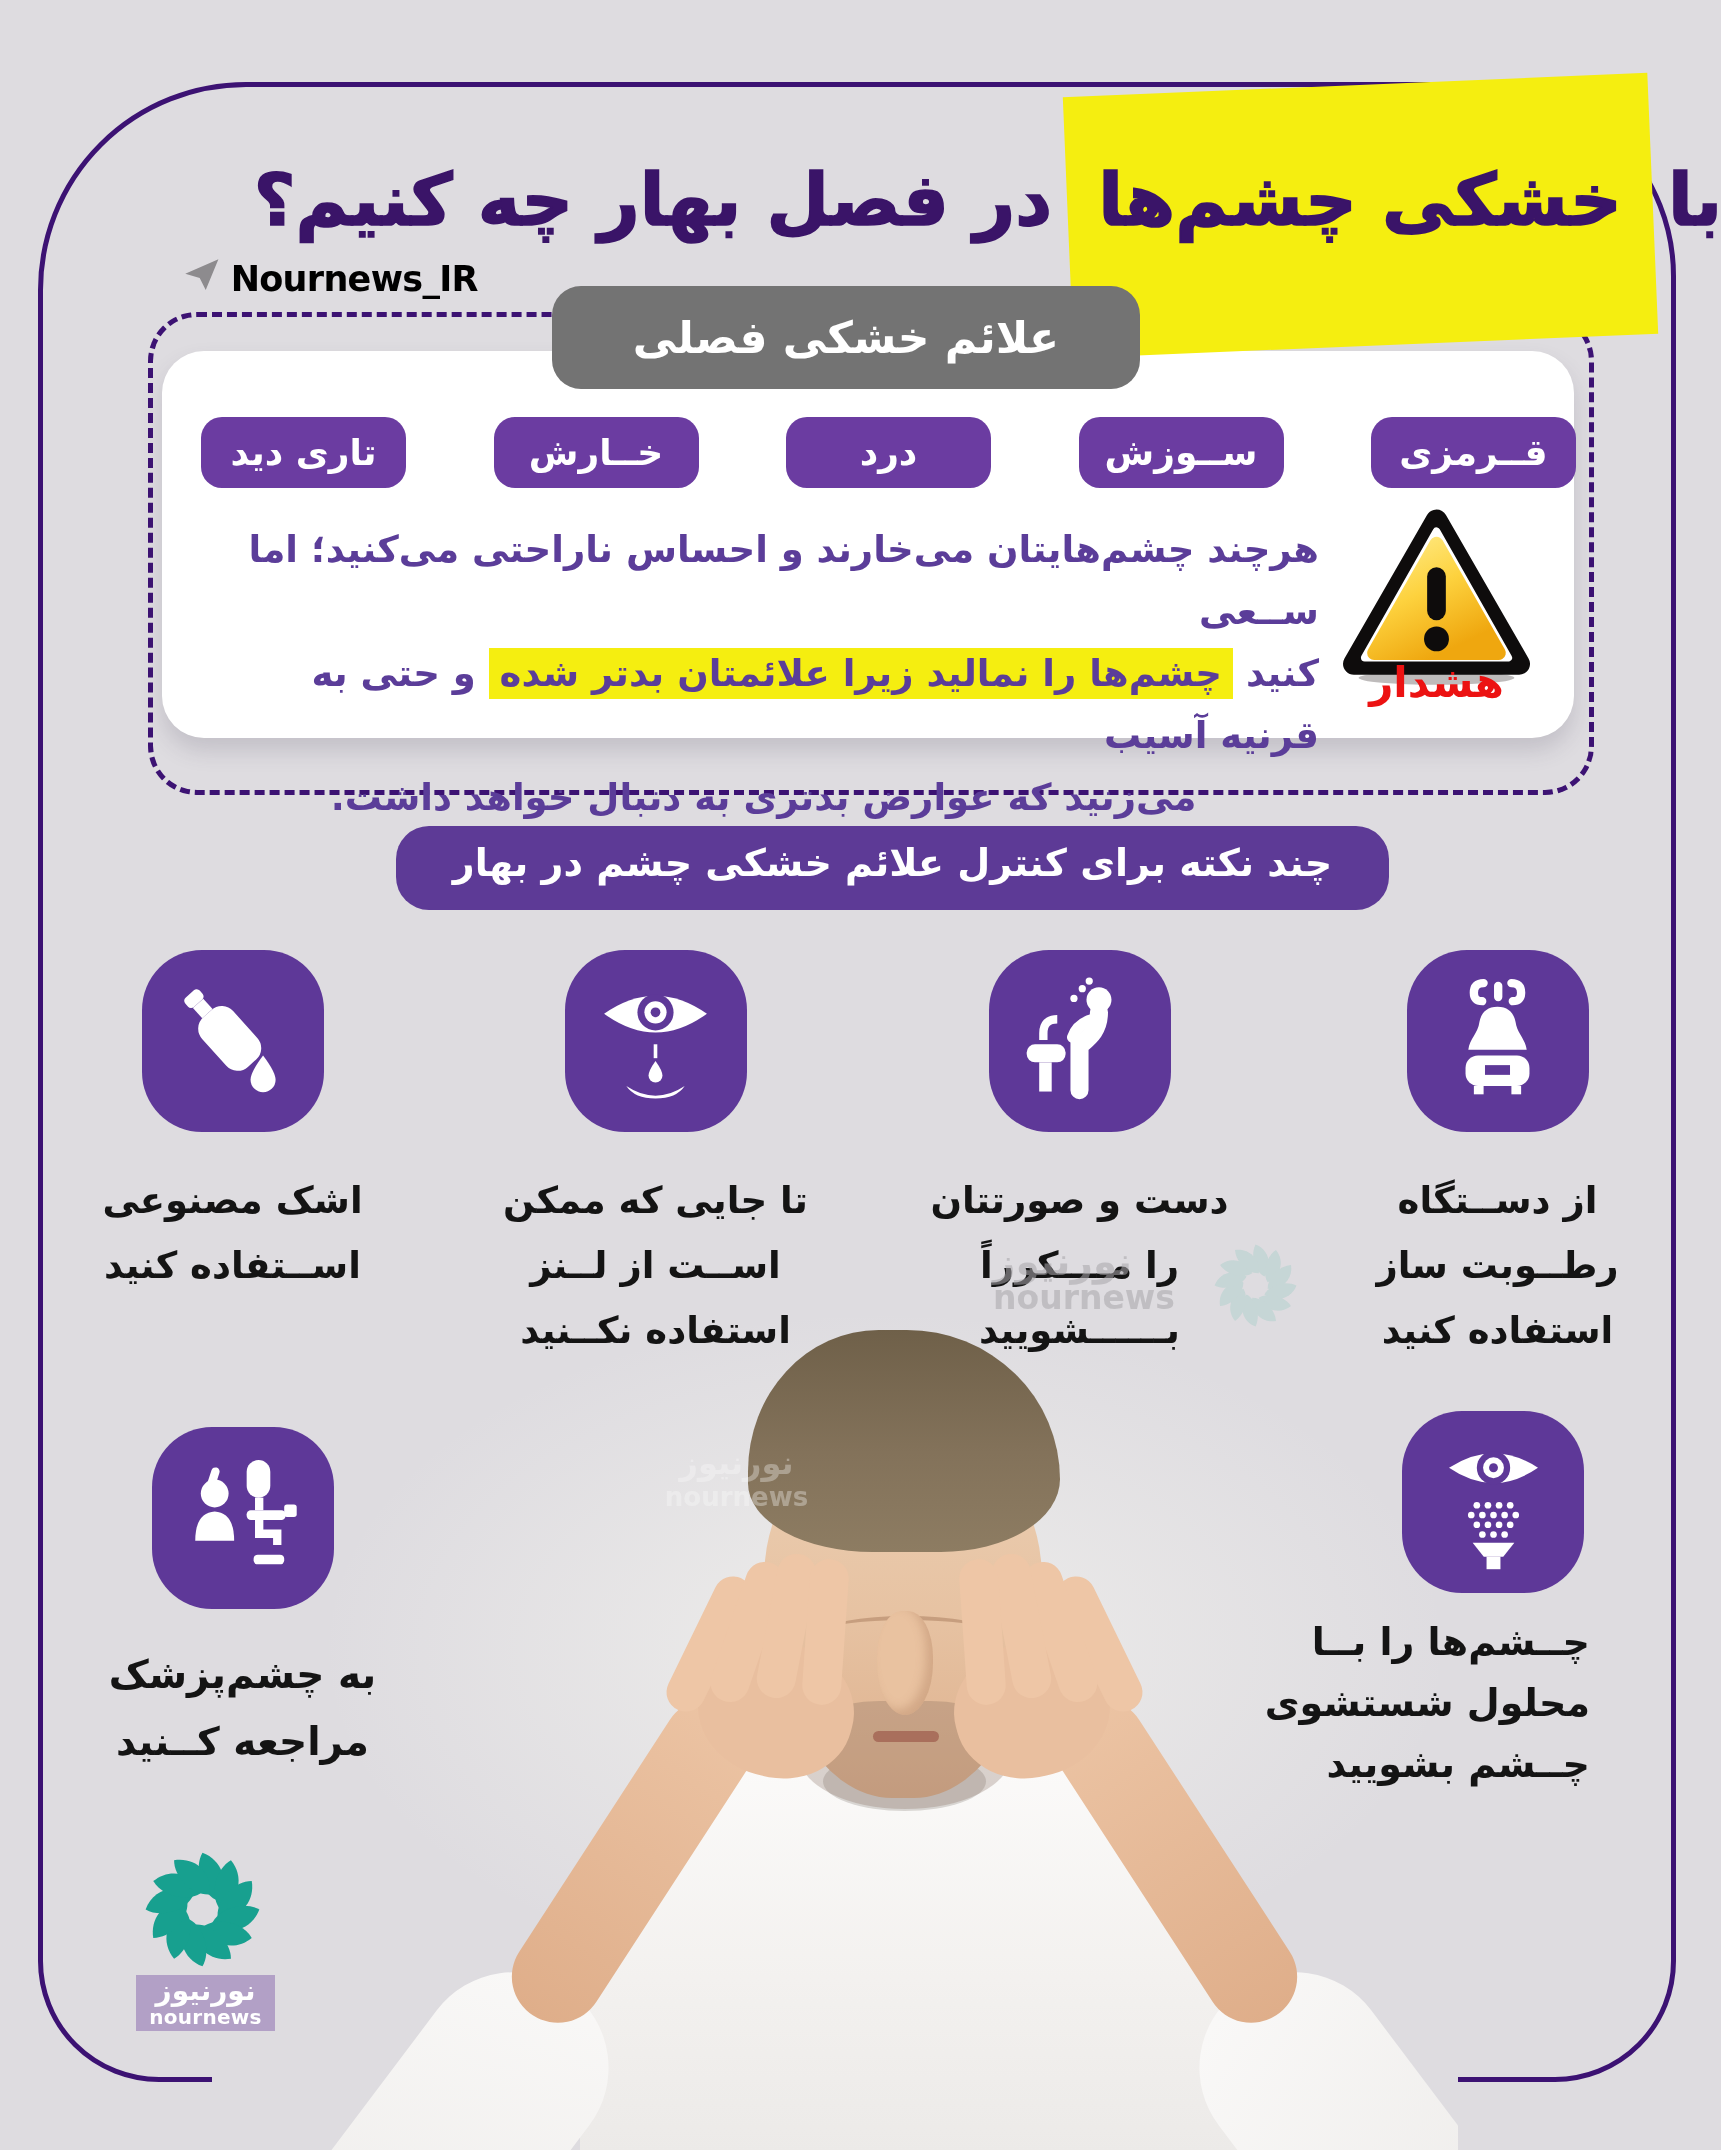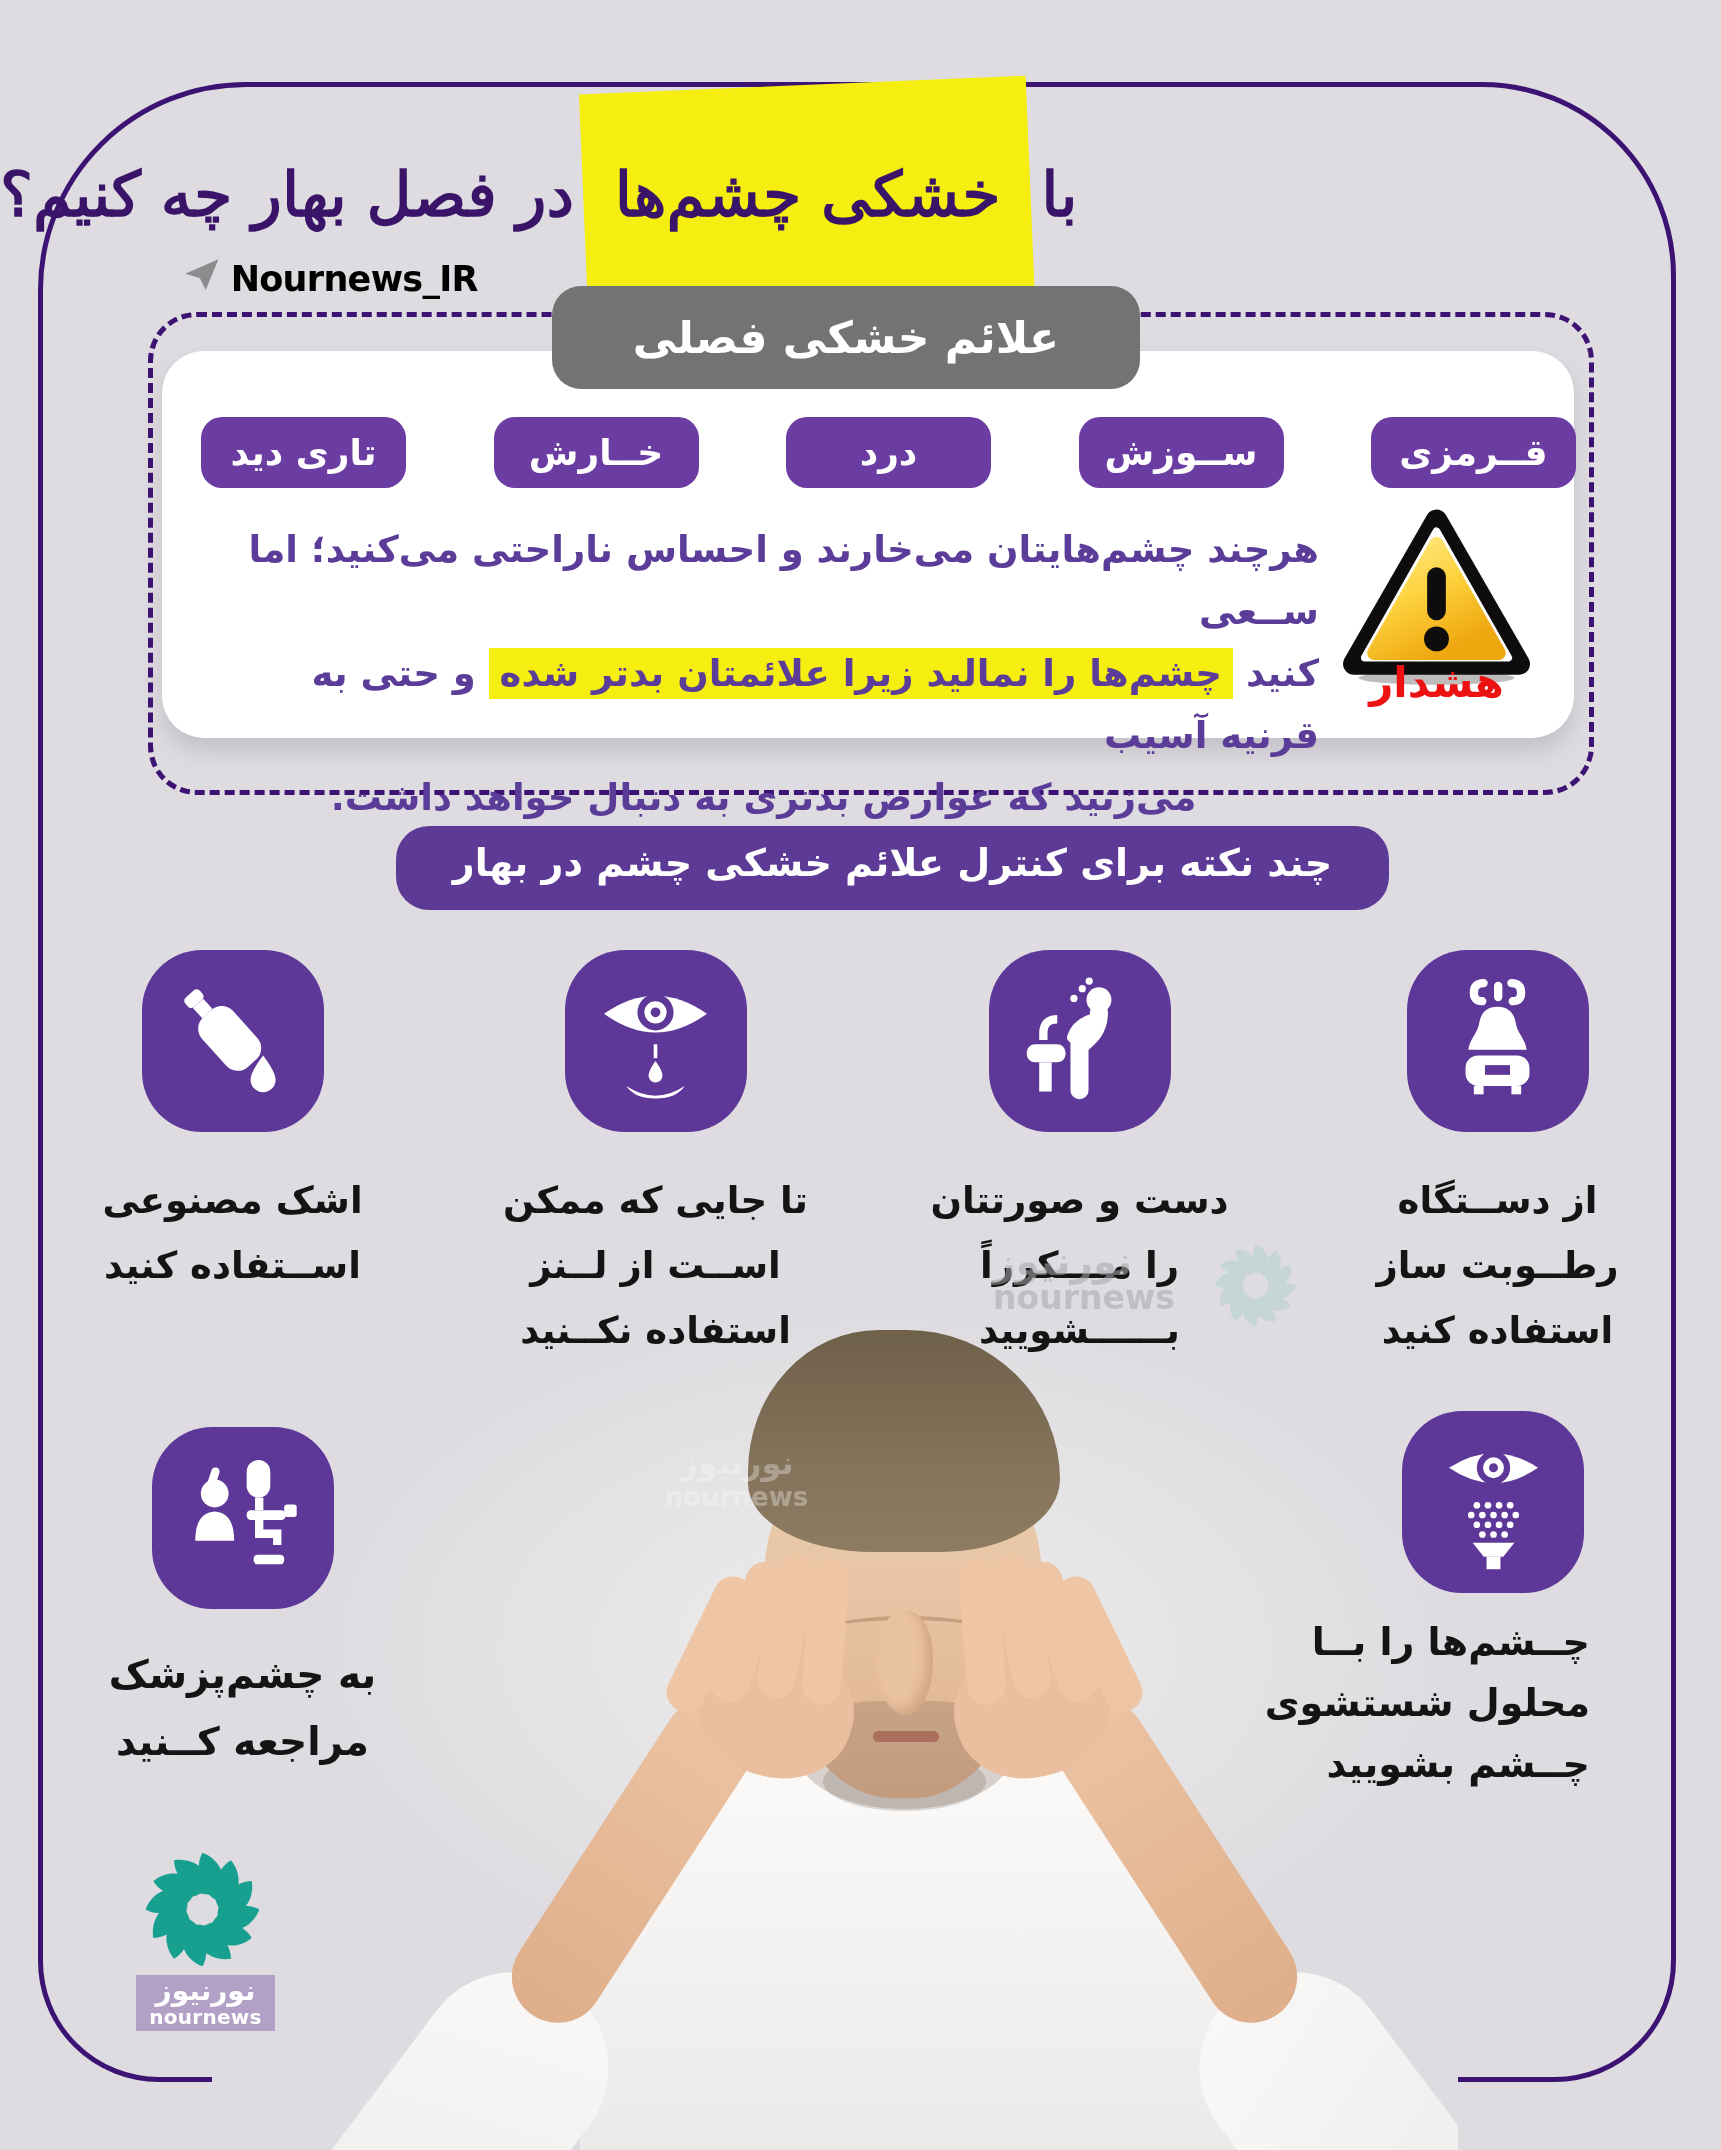--- a/index.html
+++ b/index.html
@@ -11,22 +11,22 @@
 
   
   .frame{
     left:38px;top:82px;width:1628px;height:1990px;
     border:5.6px solid #3c1273;border-radius:208px 194px 121px 121px;
     z-index:1;
   }
 
   
   .title{
-    left:0;right:0;top:158px;text-align:left;direction:rtl;white-space:nowrap;
-    font-size:62px;font-weight:normal;color:#3a1468;z-index:3;
+    left:0;right:0;top:158px;text-align:right;direction:rtl;white-space:nowrap;
+    font-size:72px;font-weight:bold;color:#3a1468;z-index:3;
     -webkit-text-stroke:1.7px #3a1468;letter-spacing:-1.4px;
   }
   .title .hl{position:relative;z-index:0;padding:0 21px;}
   .title .hl::before{
     content:"";position:absolute;left:-9.7px;right:-9.7px;top:-73px;bottom:-104px;
     background:#f5ee10;transform:rotate(-2.4deg);z-index:-1;
   }
 
   
   .handle{

